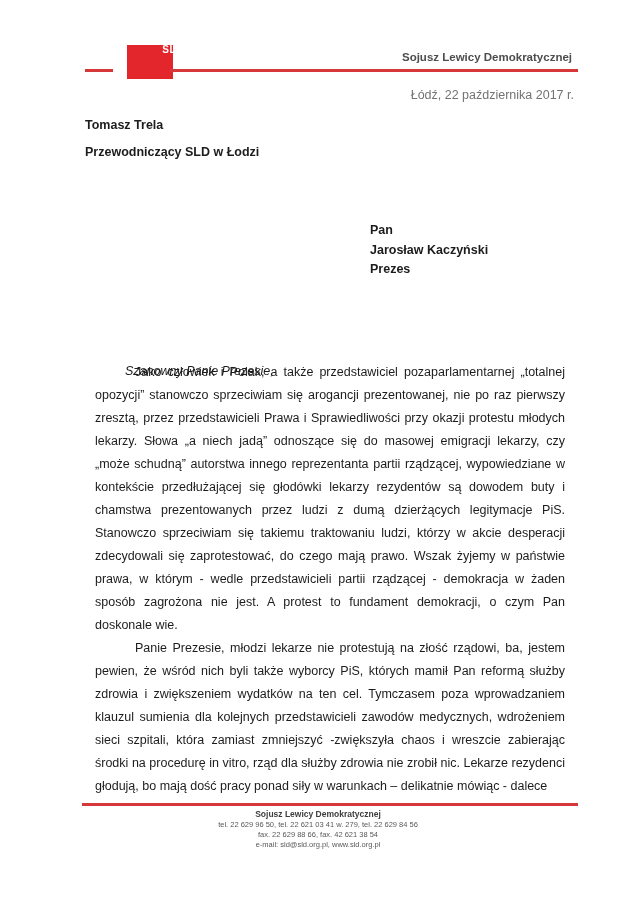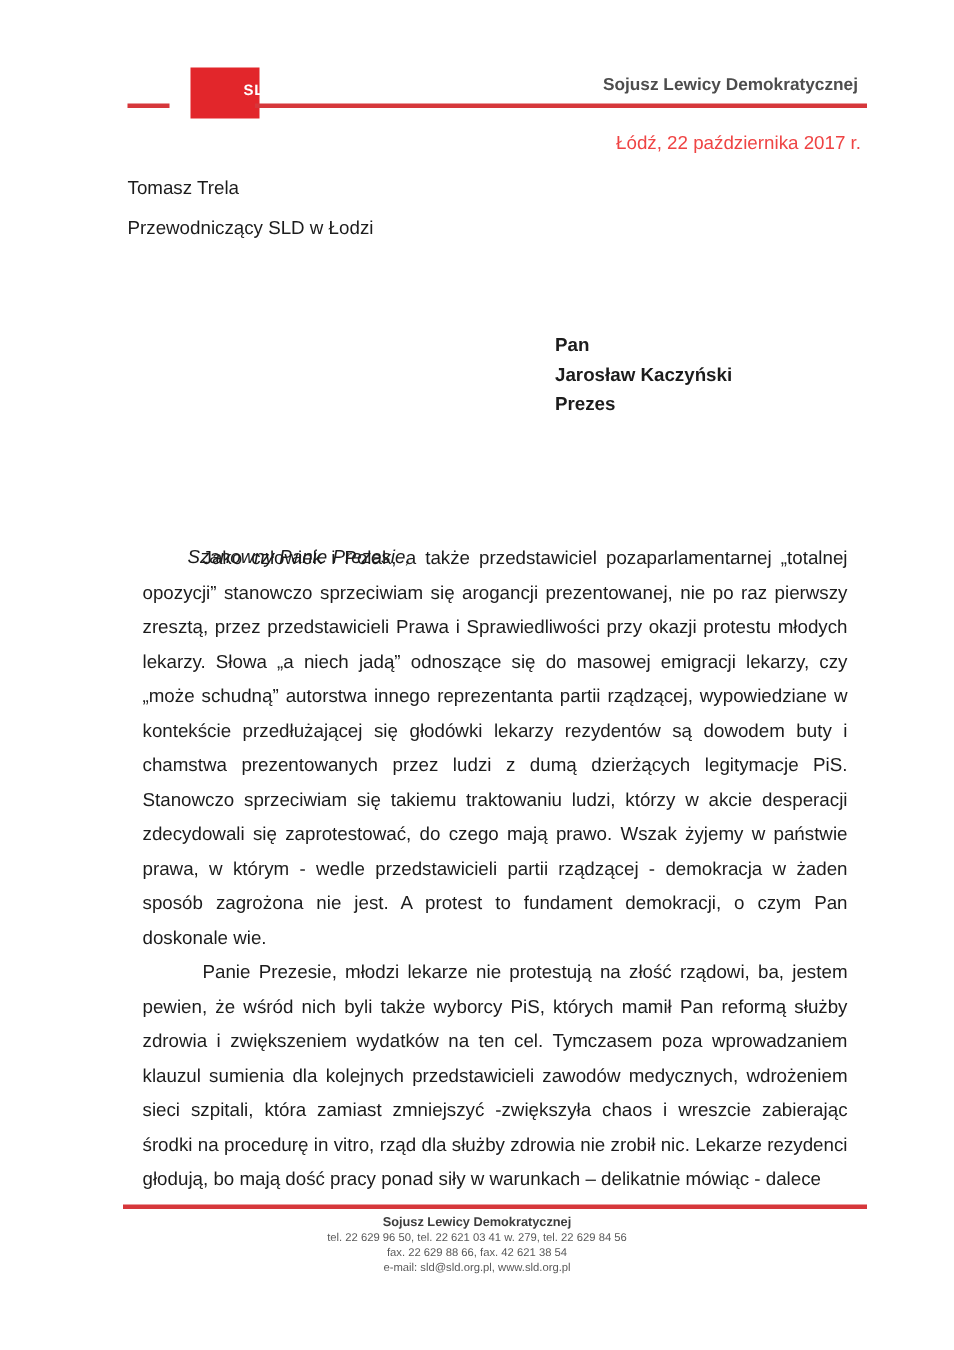--- a/index.html
+++ b/index.html
@@ -23,21 +23,21 @@
     background: #d6373b;
   }
   .rule-left  { left: 85px;  top: 69px; width: 28px; }
   .rule-right { left: 170px; top: 69px; width: 408px; }
   .logo {
     position: absolute;
     left: 127px; top: 45px;
     width: 31px; height: 34px;
     background: #e2262b;
     display: flex;
-    align-items: center;
+    align-items: flex-start;
     justify-content: center;
     padding-bottom: 3px;
     box-sizing: border-box;
     padding-left: 46px;
   }
   .logo span {
     color: #ffffff;
     font-size: 10px;
     font-weight: bold;
     letter-spacing: 0.5px;
@@ -47,28 +47,29 @@
     position: absolute;
     right: 64px; top: 51px;
     font-size: 11.5px;
     font-weight: 600;
     color: #4d4d4d;
   }
   .date-line {
     position: absolute;
     right: 62px; top: 88px;
     font-size: 12.5px;
-    color: #ef4444;
+    color: #737373;
   }
   
   .sender {
     position: absolute;
     left: 85px; top: 112px;
     font-size: 12.5px;
     line-height: 27px;
+    font-weight: bold;
   }
   .recipient {
     position: absolute;
     left: 370px; top: 205px;
     font-size: 12.5px;
     font-weight: bold;
     line-height: 19.5px;
     margin-top: 16px;
   }
   .sender div, .recipient div { white-space: nowrap; }

